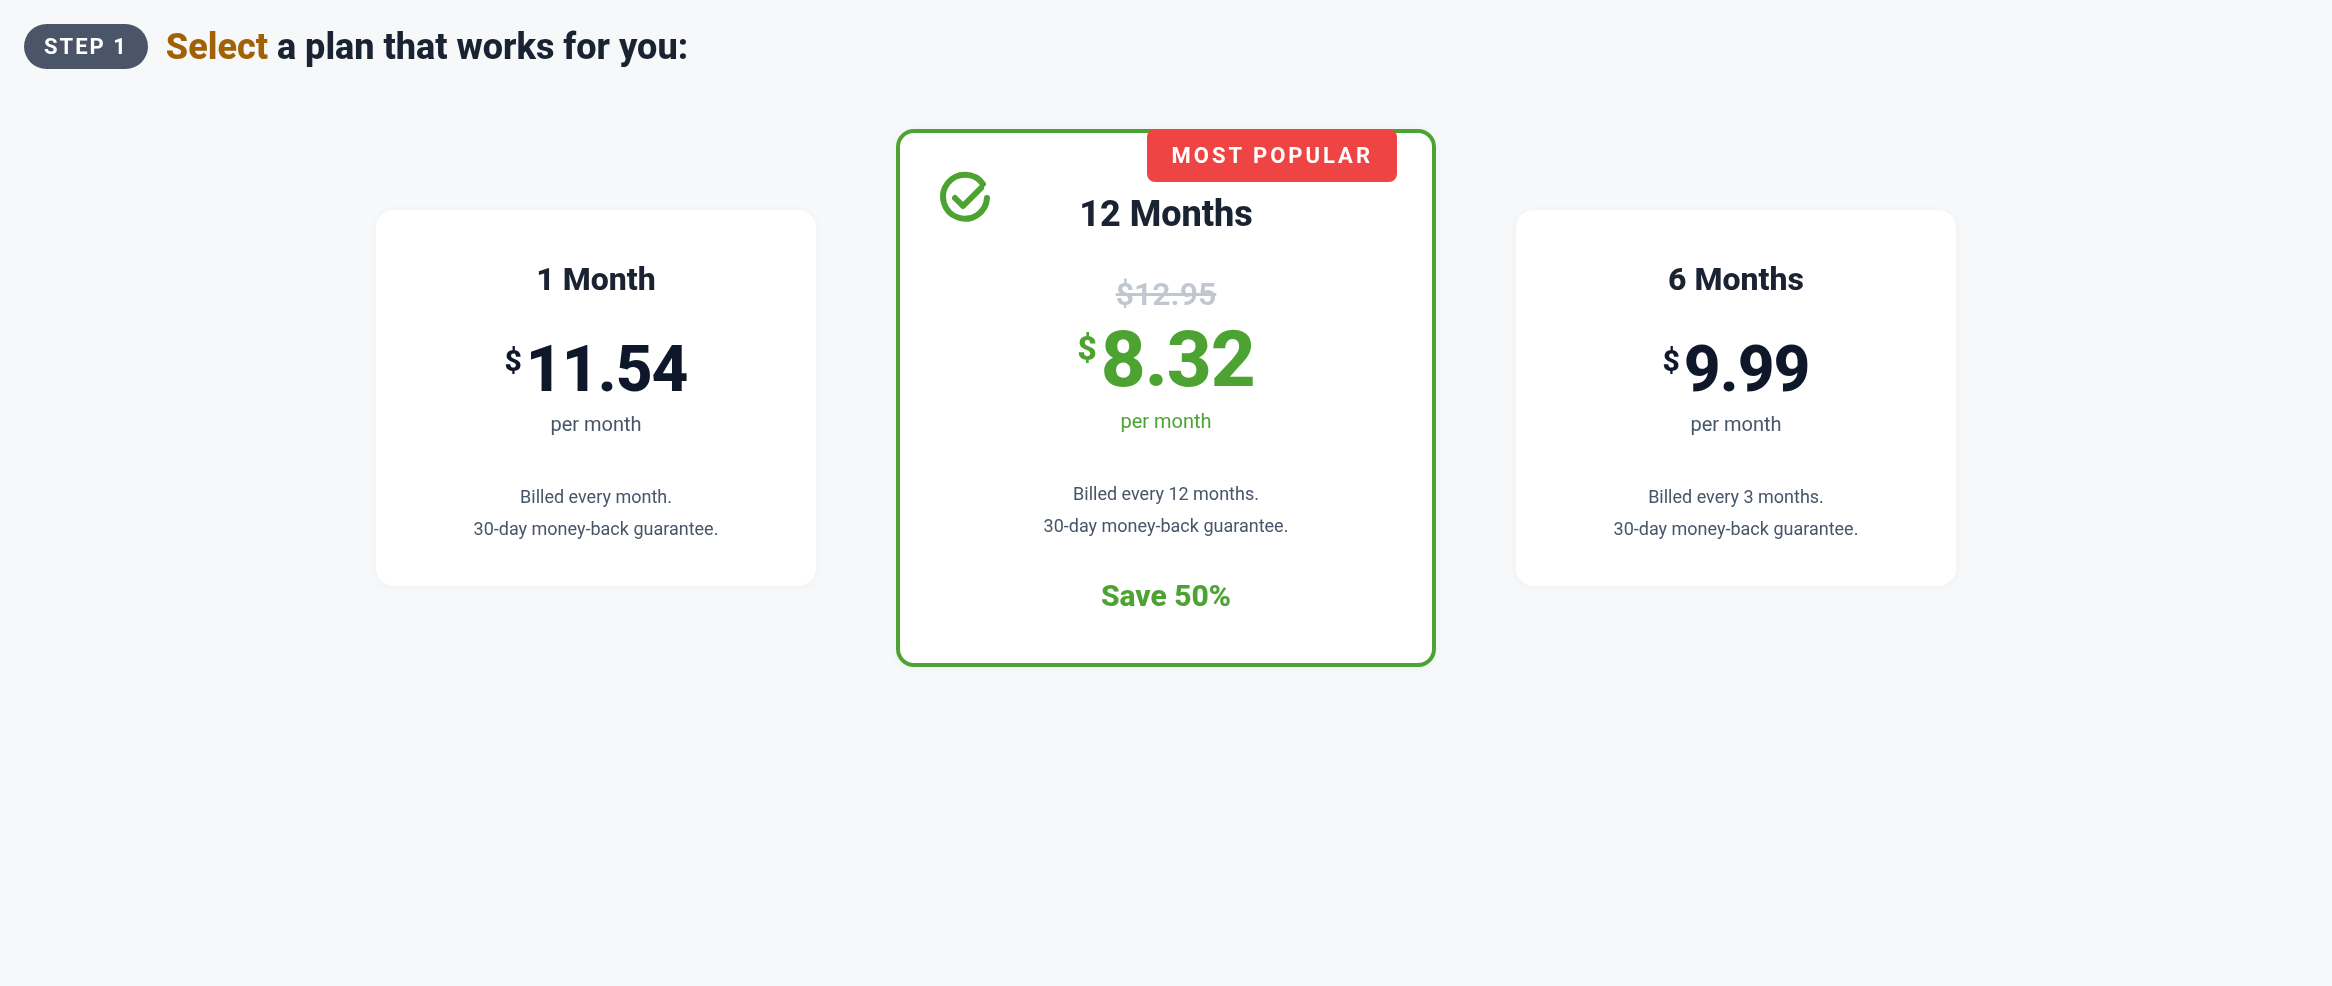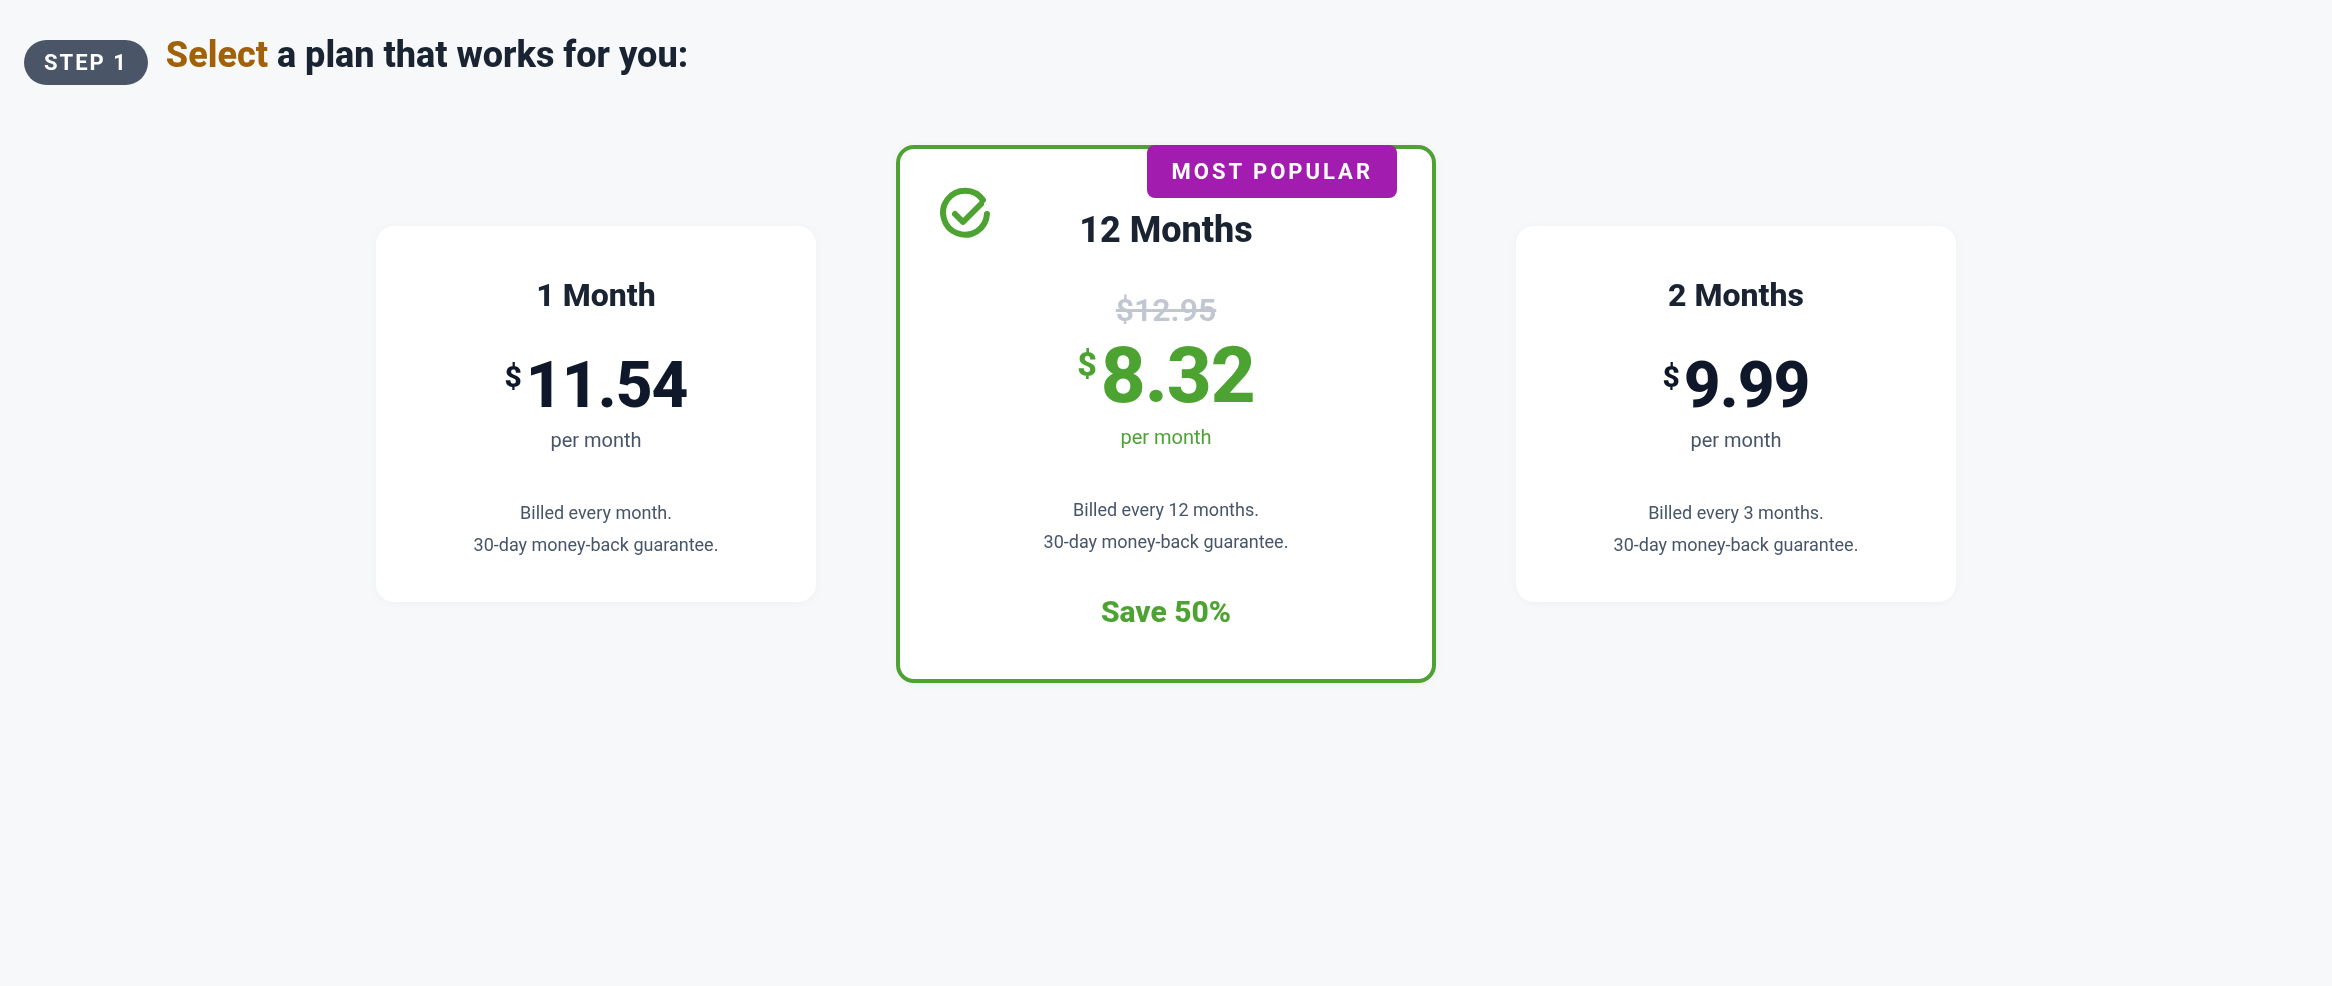--- a/index.html
+++ b/index.html
@@ -19,21 +19,20 @@
       margin-bottom: 60px;
     }
     .step-badge {
       background: #4a5568;
       color: #ffffff;
       font-weight: 700;
       font-size: 22px;
       letter-spacing: 2px;
       padding: 10px 20px;
       border-radius: 999px;
-      margin-top: 16px;
     }
     .step-title {
       font-size: 36px;
       font-weight: 800;
       color: #1a2332;
     }
     .step-title-highlight {
       color: #a16207;
     }
     .plans-container {
@@ -120,21 +119,21 @@
     .save-badge {
       font-size: 30px;
       font-weight: 800;
       color: #4ca332;
       margin-top: 35px;
     }
     .popular-tag {
       position: absolute;
       top: -4px;
       right: 35px;
-      background: #a21caf;
+      background: #ef4444;
       color: #ffffff;
       font-weight: 700;
       font-size: 22px;
       letter-spacing: 3px;
       padding: 14px 24px;
       border-radius: 8px;
     }
     .check-icon {
       position: absolute;
       top: 35px;
@@ -180,21 +179,21 @@
     </div>
     <div class="per-month">per month</div>
     <div class="billing-info">
       <div>Billed every 12 months.</div>
       <div>30-day money-back guarantee.</div>
     </div>
     <div class="save-badge">Save 50%</div>
   </div>
 
   <div class="plan-card">
-    <div class="plan-title">2 Months</div>
+    <div class="plan-title">6 Months</div>
     <div class="price-block">
       <span class="currency">$</span><span class="price">9.99</span>
     </div>
     <div class="per-month">per month</div>
     <div class="billing-info">
       <div>Billed every 3 months.</div>
       <div>30-day money-back guarantee.</div>
     </div>
   </div>
 

